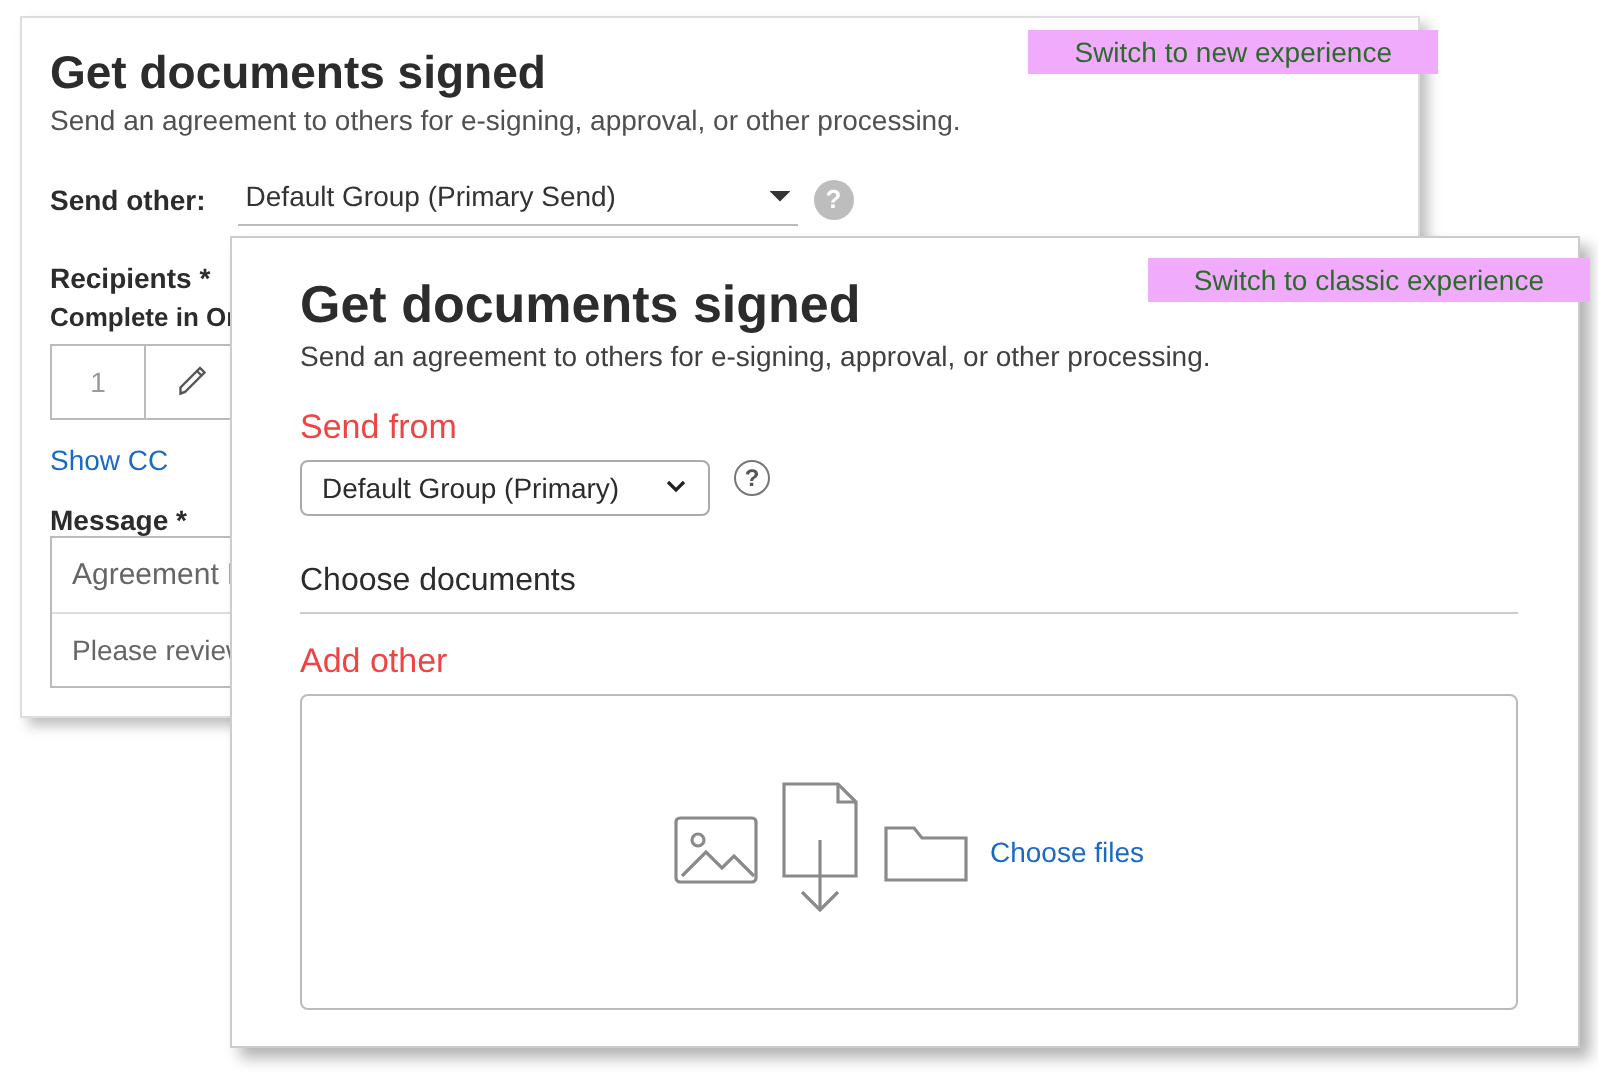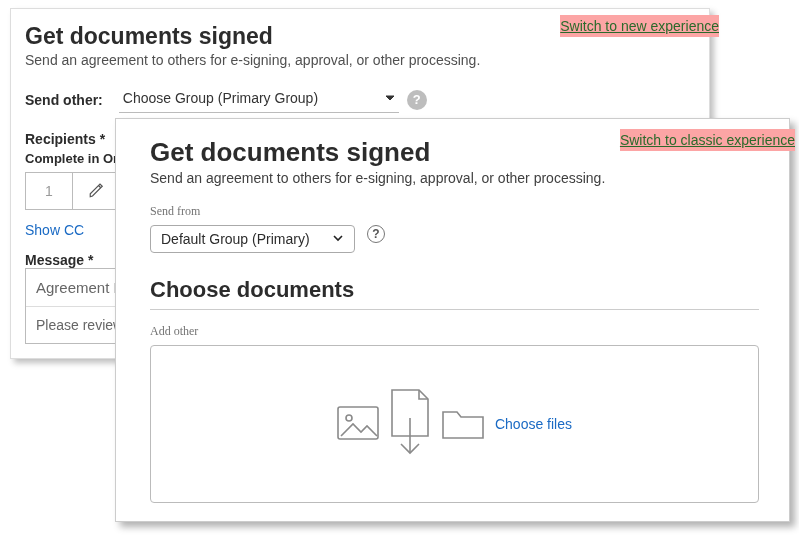--- a/index.html
+++ b/index.html
@@ -31,25 +31,24 @@
     font-weight: 600;
     margin: 4px 0 2px 0;
   }
   .classic .subtitle {
     color: #505050;
     margin-bottom: 18px;
     font-size: 14px;
   }
   .switch-banner {
     position: absolute;
-    background: #fca5a5;
+    background: #f0abfc;
     color: #2b6a2b;
     font-size: 14px;
-    padding: 3px 0;
-    text-decoration: underline;
+    padding: 3px 23px;
   }
   .classic .switch-banner { top: 6px; right: -10px; }
 
   .row-label {
     font-weight: 600;
     font-size: 14px;
     margin-right: 8px;
   }
   .sendfrom-row {
     display: flex;
@@ -139,24 +138,23 @@
     font-size: 26px;
     font-weight: 700;
     margin: 4px 0 2px 0;
   }
   .newexp .subtitle {
     color: #404040;
     margin-bottom: 18px;
     font-size: 14px;
   }
   .small-label {
-    font-size: 12px;
-    color: #737373;
+    font-size: 17px;
+    color: #ef4444;
     margin-bottom: 6px;
-    font-family: Liberation Serif, serif;
   }
   .select-box {
     display: inline-flex;
     align-items: center;
     justify-content: space-between;
     border: 1px solid #aaa;
     border-radius: 4px;
     padding: 5px 10px;
     width: 205px;
     cursor: pointer;
@@ -175,22 +173,22 @@
     color: #555;
     display: inline-flex;
     align-items: center;
     justify-content: center;
     font-weight: bold;
     font-size: 12px;
     cursor: pointer;
   }
 
   .newexp h2 {
-    font-size: 22px;
-    font-weight: 700;
+    font-size: 16px;
+    font-weight: 400;
     margin: 16px 0 6px 0;
   }
   .hr { border: none; border-top: 1px solid #ccc; margin: 6px 0 14px 0; }
 
   .dropzone {
     border: 1px solid #bbb;
     border-radius: 4px;
     height: 158px;
     display: flex;
     align-items: center;
@@ -210,21 +208,21 @@
 
 <div class="classic">
   <div class="switch-banner">Switch to new experience</div>
 
   <h1>Get documents signed</h1>
   <div class="subtitle">Send an agreement to others for e-signing, approval, or other processing.</div>
 
   <div class="sendfrom-row">
     <span class="row-label">Send other:</span>
     <div class="select-flat">
-      <span>Choose Group (Primary Group)</span>
+      <span>Default Group (Primary Send)</span>
       <span class="caret">
         <svg viewBox="0 0 10 10">
             <path d="M1 3 L5 7 L9 3 Z"></path>
           </svg>
       </span>
     </div>
     <span class="help-icon">?</span>
   </div>
 
   <div class="recipients-label">Recipients *</div>

